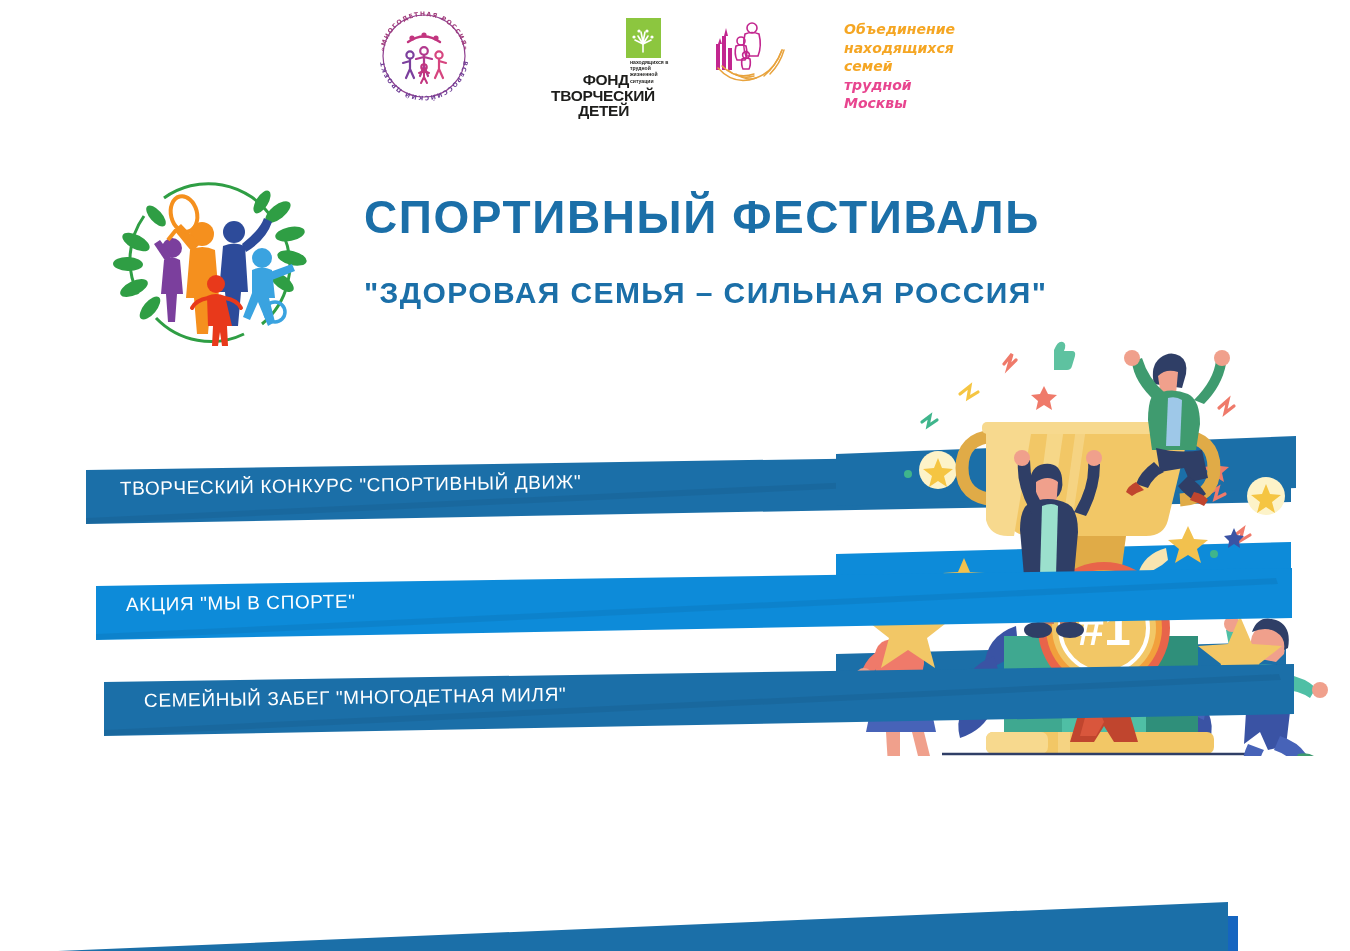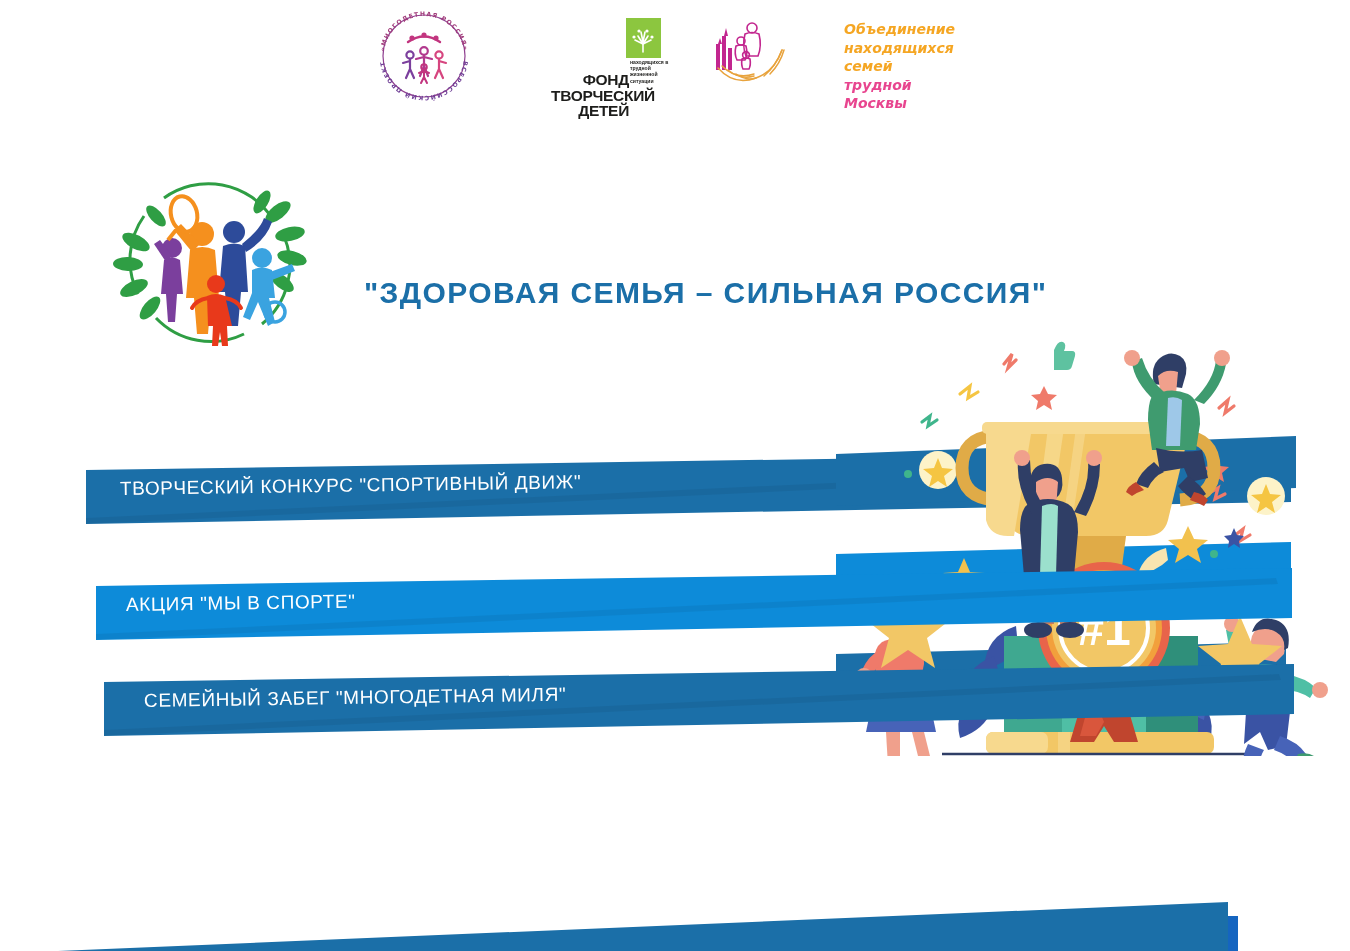--- a/index.html
+++ b/index.html
@@ -232,20 +232,21 @@
         <path d="M95,124 q9,-4 18,0 l7,30 h-5 l1,20 h-6 l-2,-14 -2,14 h-6 l1,-20 h-5 z"></path>
       </g>
 
       <g fill="none" stroke="#e8391b" stroke-width="4" stroke-linecap="round">
         <path d="M96,126 q-12,2 -16,10"></path>
         <path d="M113,126 q12,2 16,10"></path>
       </g>
     </svg>
   </div>
 
+  <div class="title-main">СПОРТИВНЫЙ ФЕСТИВАЛЬ</div>
   <div class="title-sub">"ЗДОРОВАЯ СЕМЬЯ – СИЛЬНАЯ РОССИЯ"</div>
 
   <div class="ribbon" id="ribbon-1">
     <svg class="rb-shape" viewBox="0 0 1205 72" preserveAspectRatio="none" aria-hidden="true">
       <polygon points="0,18 1205,0 1205,50 0,72" fill="#1b6fa8"></polygon>
       <polygon points="0,66 1190,10 1192,16 0,72" fill="#000000" opacity="0.06"></polygon>
     </svg>
     <div class="rb-label" style="left:34px;top:26px;transform:rotate(-0.85deg);transform-origin:left center;">ТВОРЧЕСКИЙ КОНКУРС "СПОРТИВНЫЙ ДВИЖ"</div>
   </div>
 

